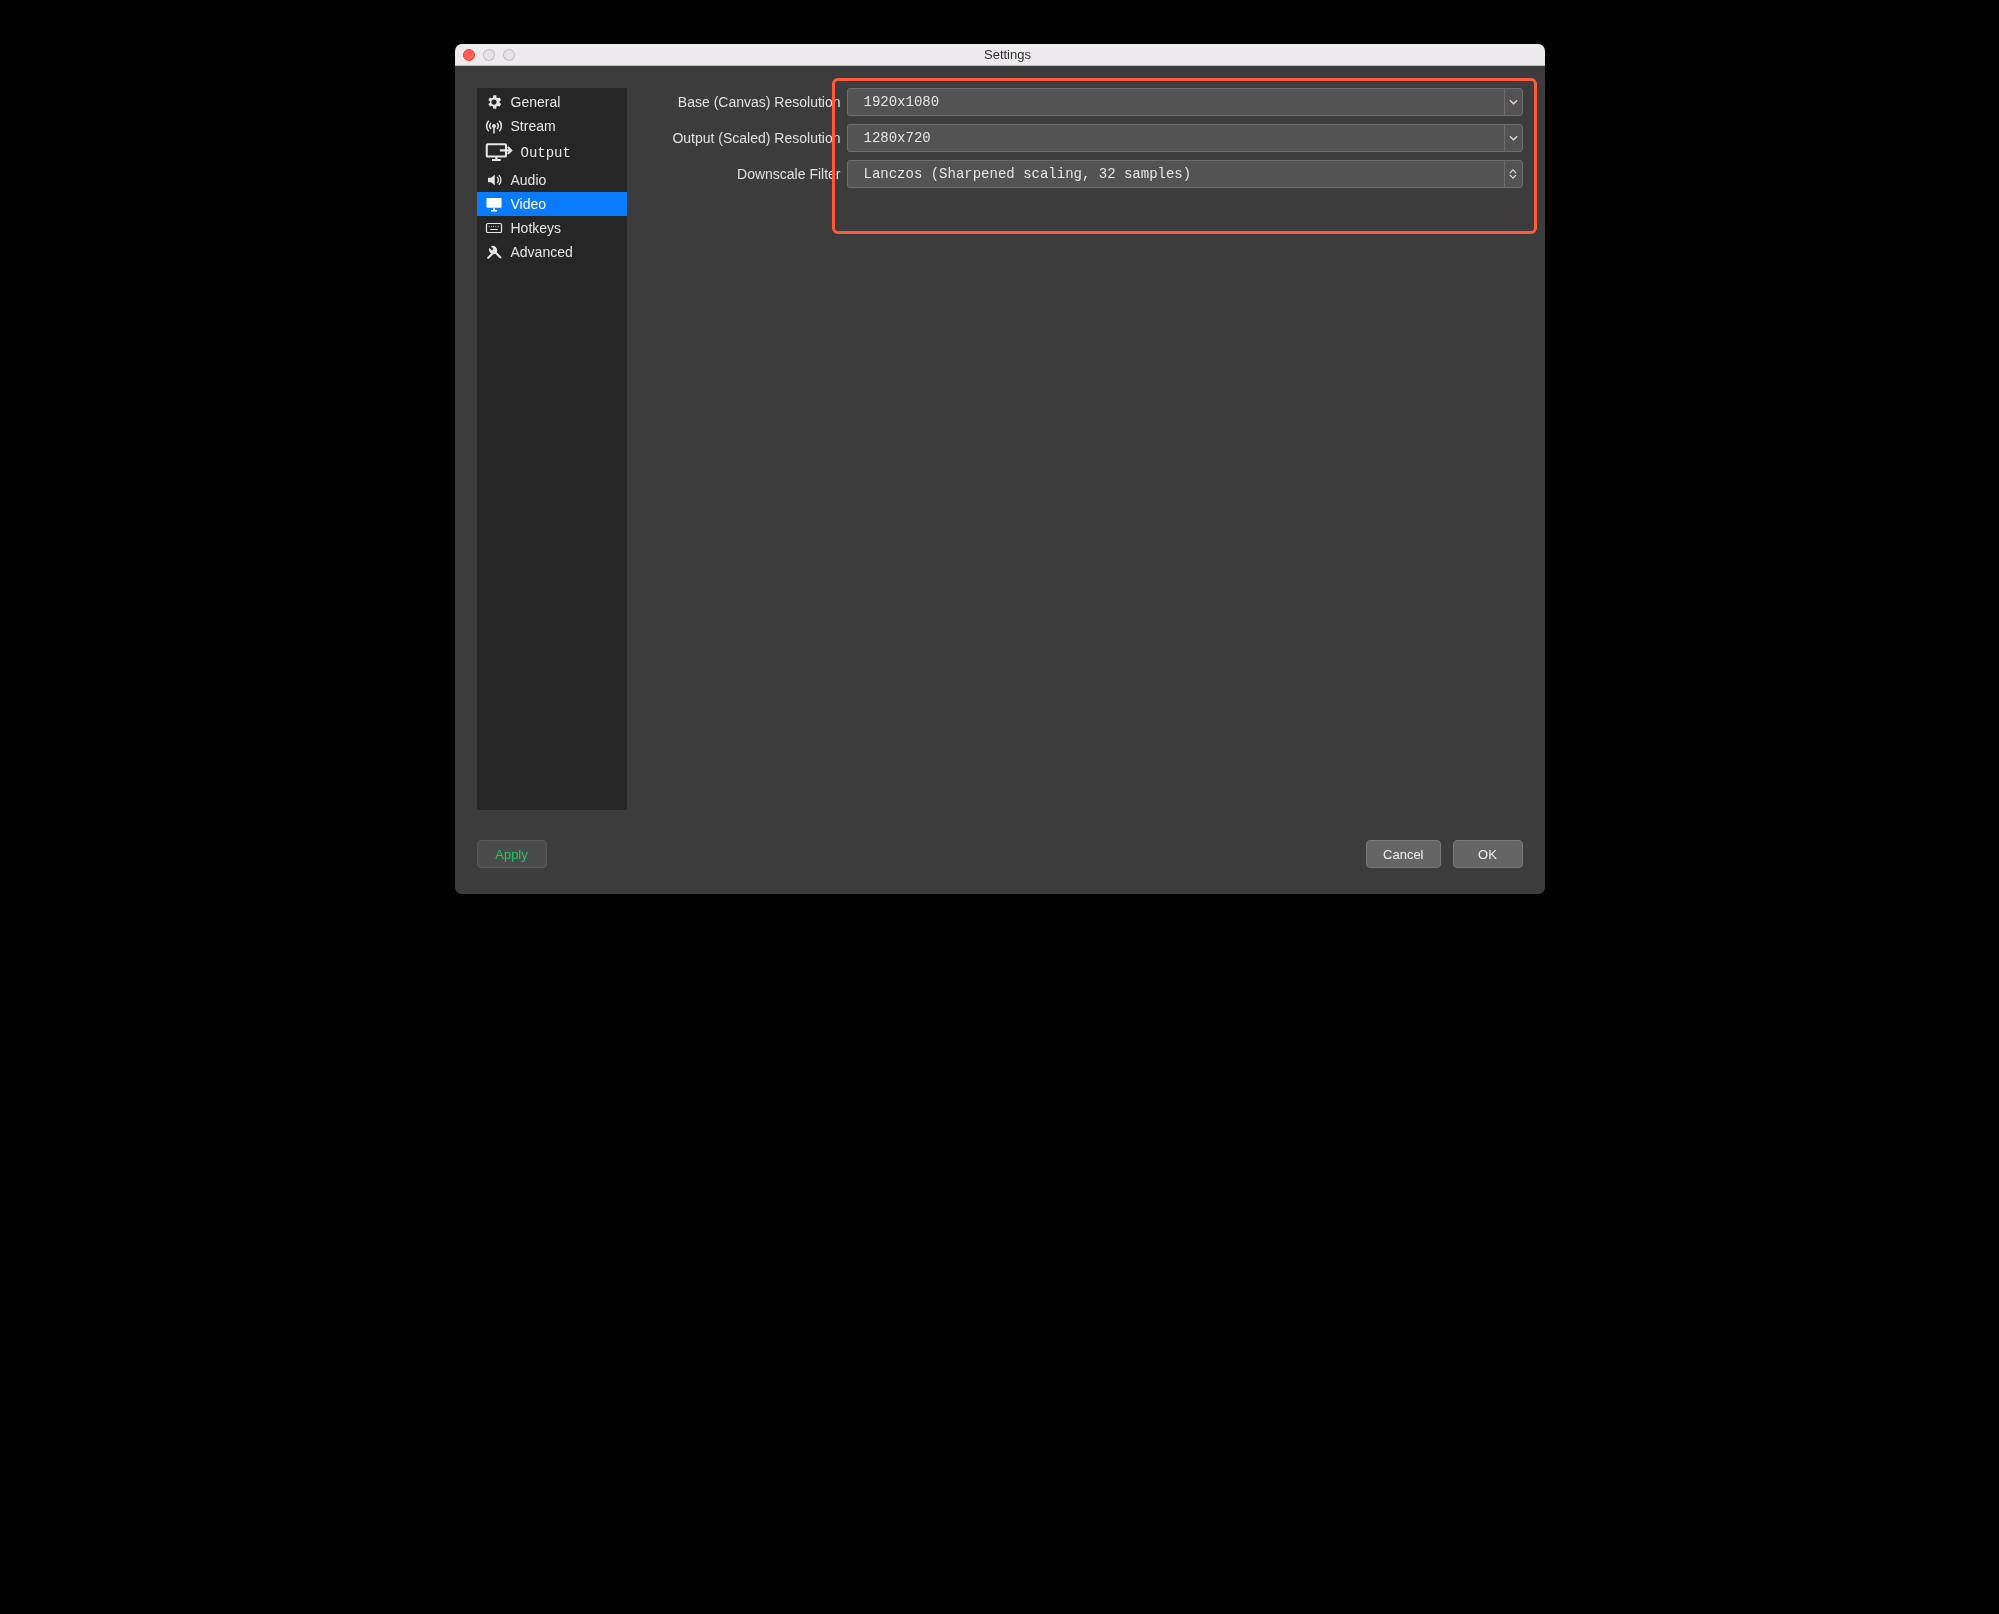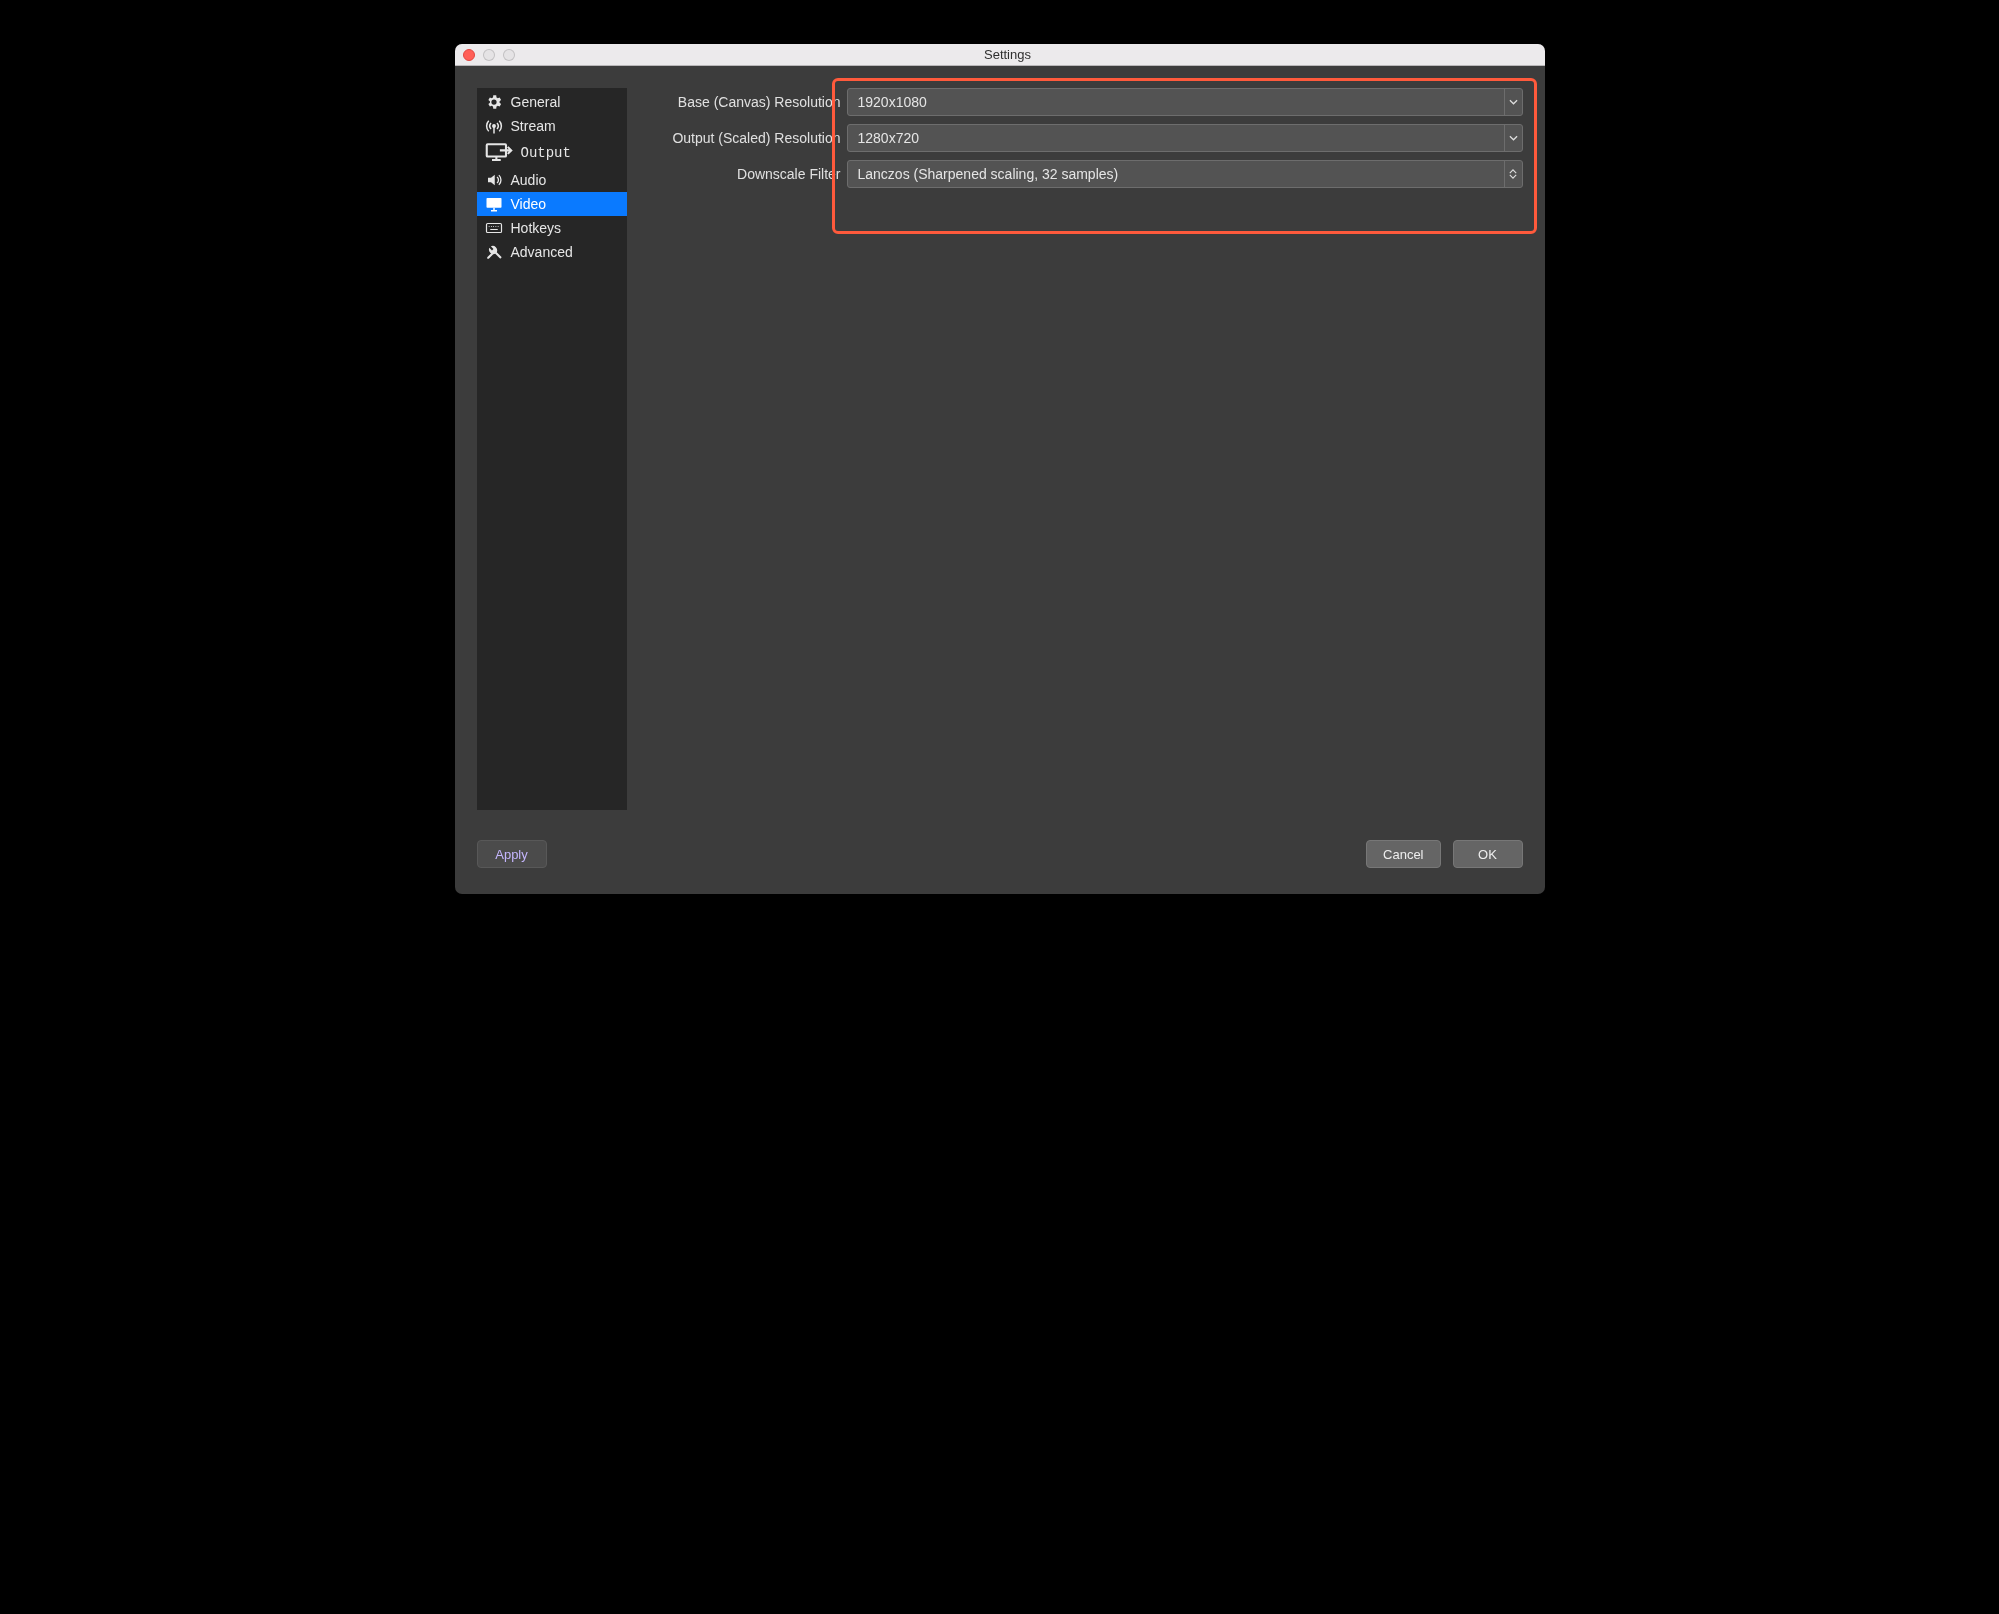--- a/index.html
+++ b/index.html
@@ -121,21 +121,21 @@
   .combo {
     flex: 1;
     height: 28px;
     background: #535353;
     border: 1px solid #6d6d6d;
     border-radius: 3px;
     display: flex;
     align-items: center;
     color: #e5e5e5;
   }
-  .combo .value { flex:1; padding: 0 10px; }
+  .combo .value { flex:1; padding: 0 16px; font-family: Liberation Mono, monospace; }
   .combo .combo-arrow { border-left:1px solid #6d6d6d; width:18px; }
   .combo .combo-arrow svg { width:9px; height:6px; }
   .combo.stepper .combo-arrow { flex-direction:column; }
   .combo.stepper .combo-arrow svg { width:8px; height:5px; }
 
   
   .highlight {
     position: absolute;
     border: 3px solid #ff5a3c;
     border-radius: 6px;
@@ -159,21 +159,21 @@
     font-size: 13px;
     display: flex;
     align-items: center;
     justify-content: center;
     margin-left: 12px;
     padding: 0 16px;
   }
   .btn.apply {
     margin-left: 0;
     background: #4b4b4b;
-    color: #c4b5fd;
+    color: #22c55e;
     border-color:#585858;
   }
 </style>
 </head>
 <body>
 
 <div class="window">
 
   <div class="titlebar">
     <div class="traffic">

